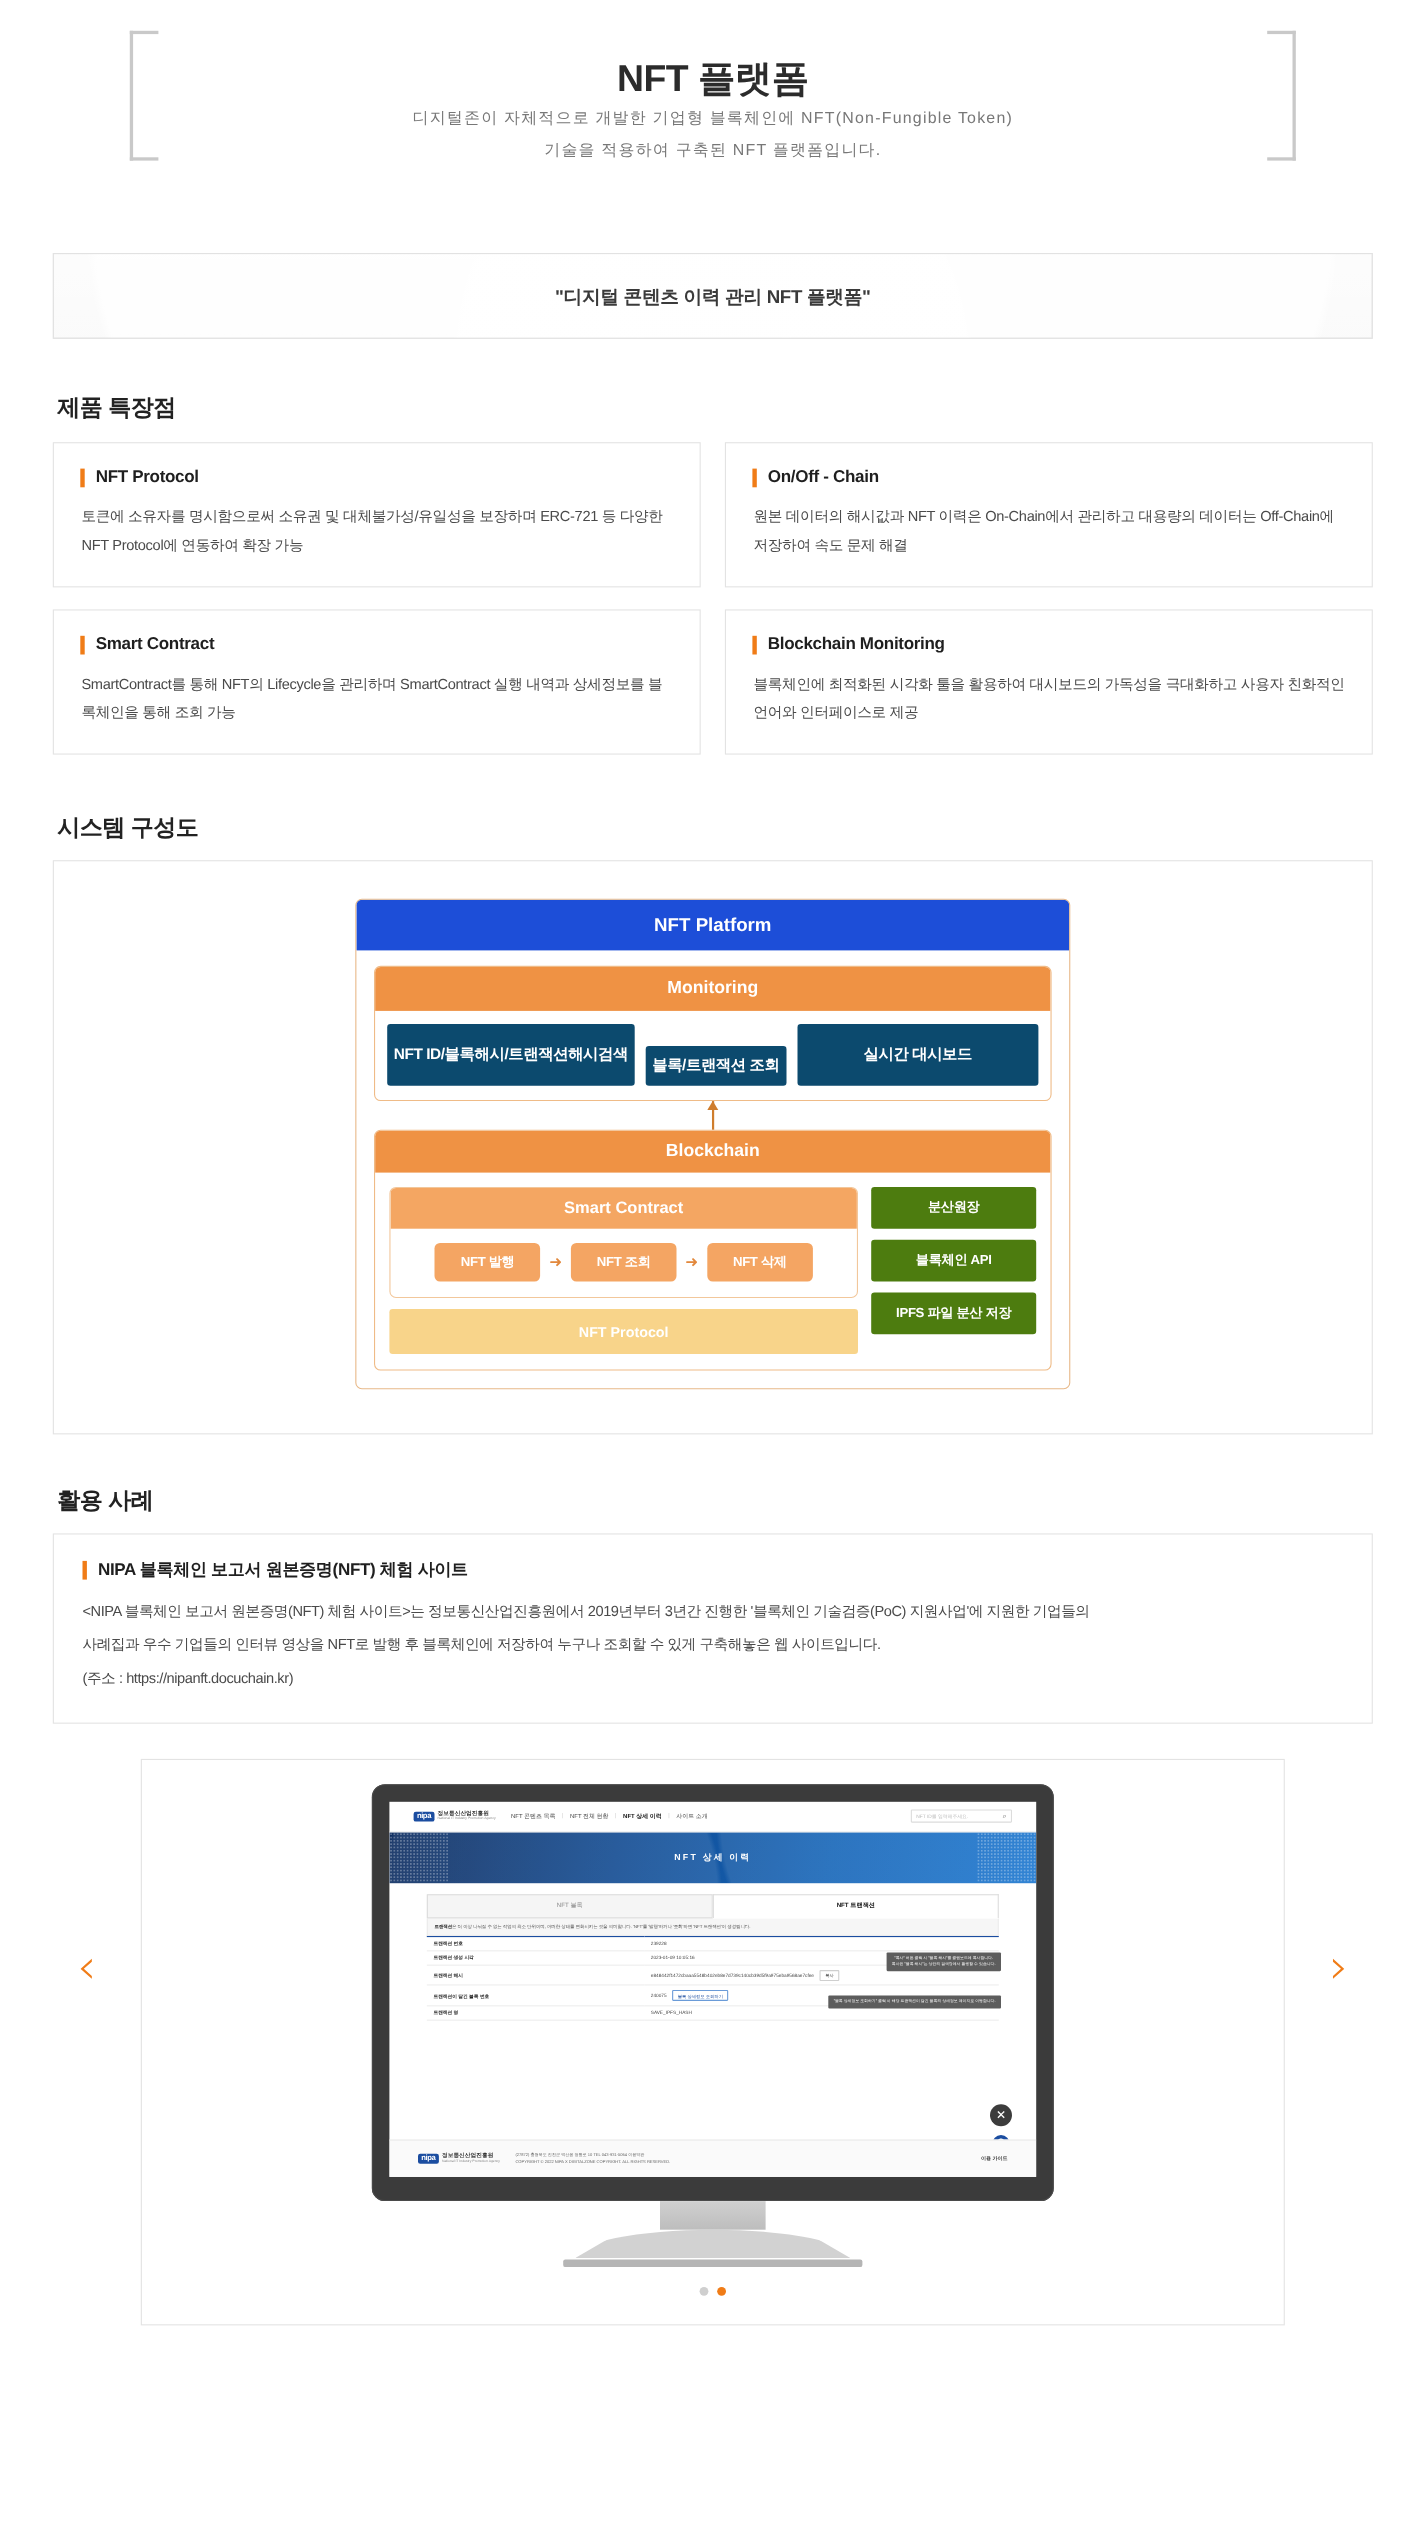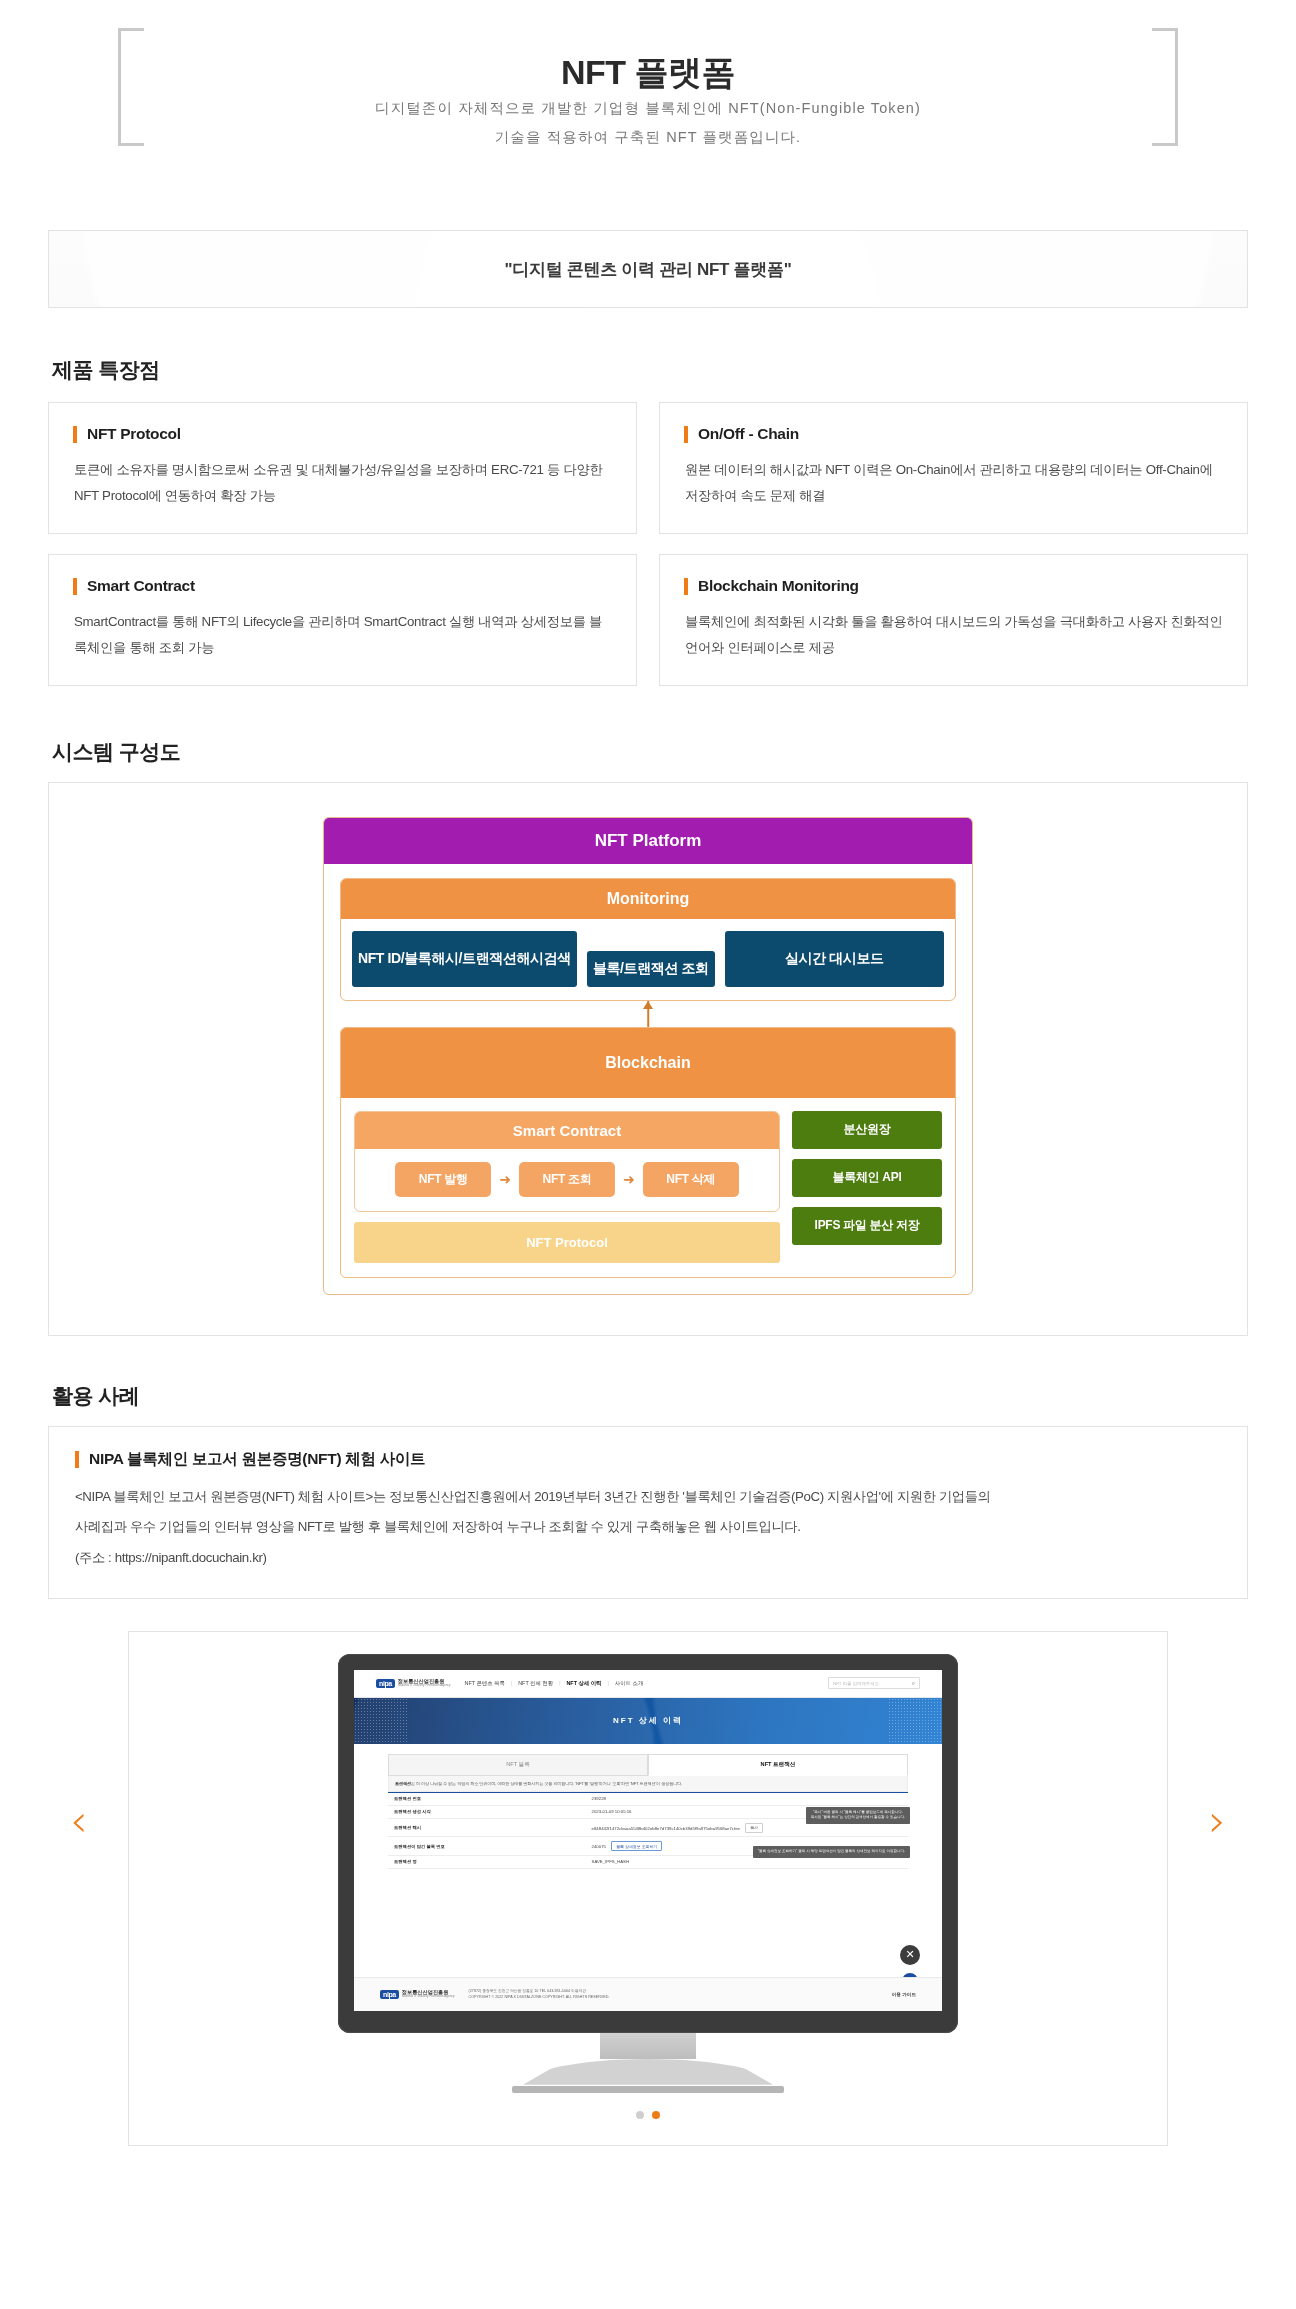--- a/index.html
+++ b/index.html
@@ -134,21 +134,21 @@
     justify-content: center;
   }
   .platform {
     width: 650px;
     border: 1px solid #e8b989;
     border-radius: 6px;
     background: #fff;
     overflow: hidden;
   }
   .platform-head {
-    background: #a21caf;
+    background: #1d4ed8;
     color: #fff;
     font-size: 17px;
     font-weight: bold;
     text-align: center;
     padding: 13px 0;
   }
   .platform-inner { padding: 14px 16px 16px; }
 
   .monitoring {
     border: 1px solid #efbb87;
@@ -217,21 +217,21 @@
     border-radius: 6px;
     overflow: hidden;
     background: #fff;
   }
   .blockchain-head {
     background: #ef9244;
     color: #fff;
     font-size: 16px;
     font-weight: bold;
     text-align: center;
-    padding: 26px 0;
+    padding: 10px 0;
   }
   .blockchain-body {
     display: flex;
     gap: 12px;
     padding: 13px 13px 14px;
   }
   .bc-left { flex: 1 1 auto; display: flex; flex-direction: column; gap: 10px; }
   .bc-right { flex: 0 0 150px; display: flex; flex-direction: column; gap: 10px; }
 
   .smartcontract {

